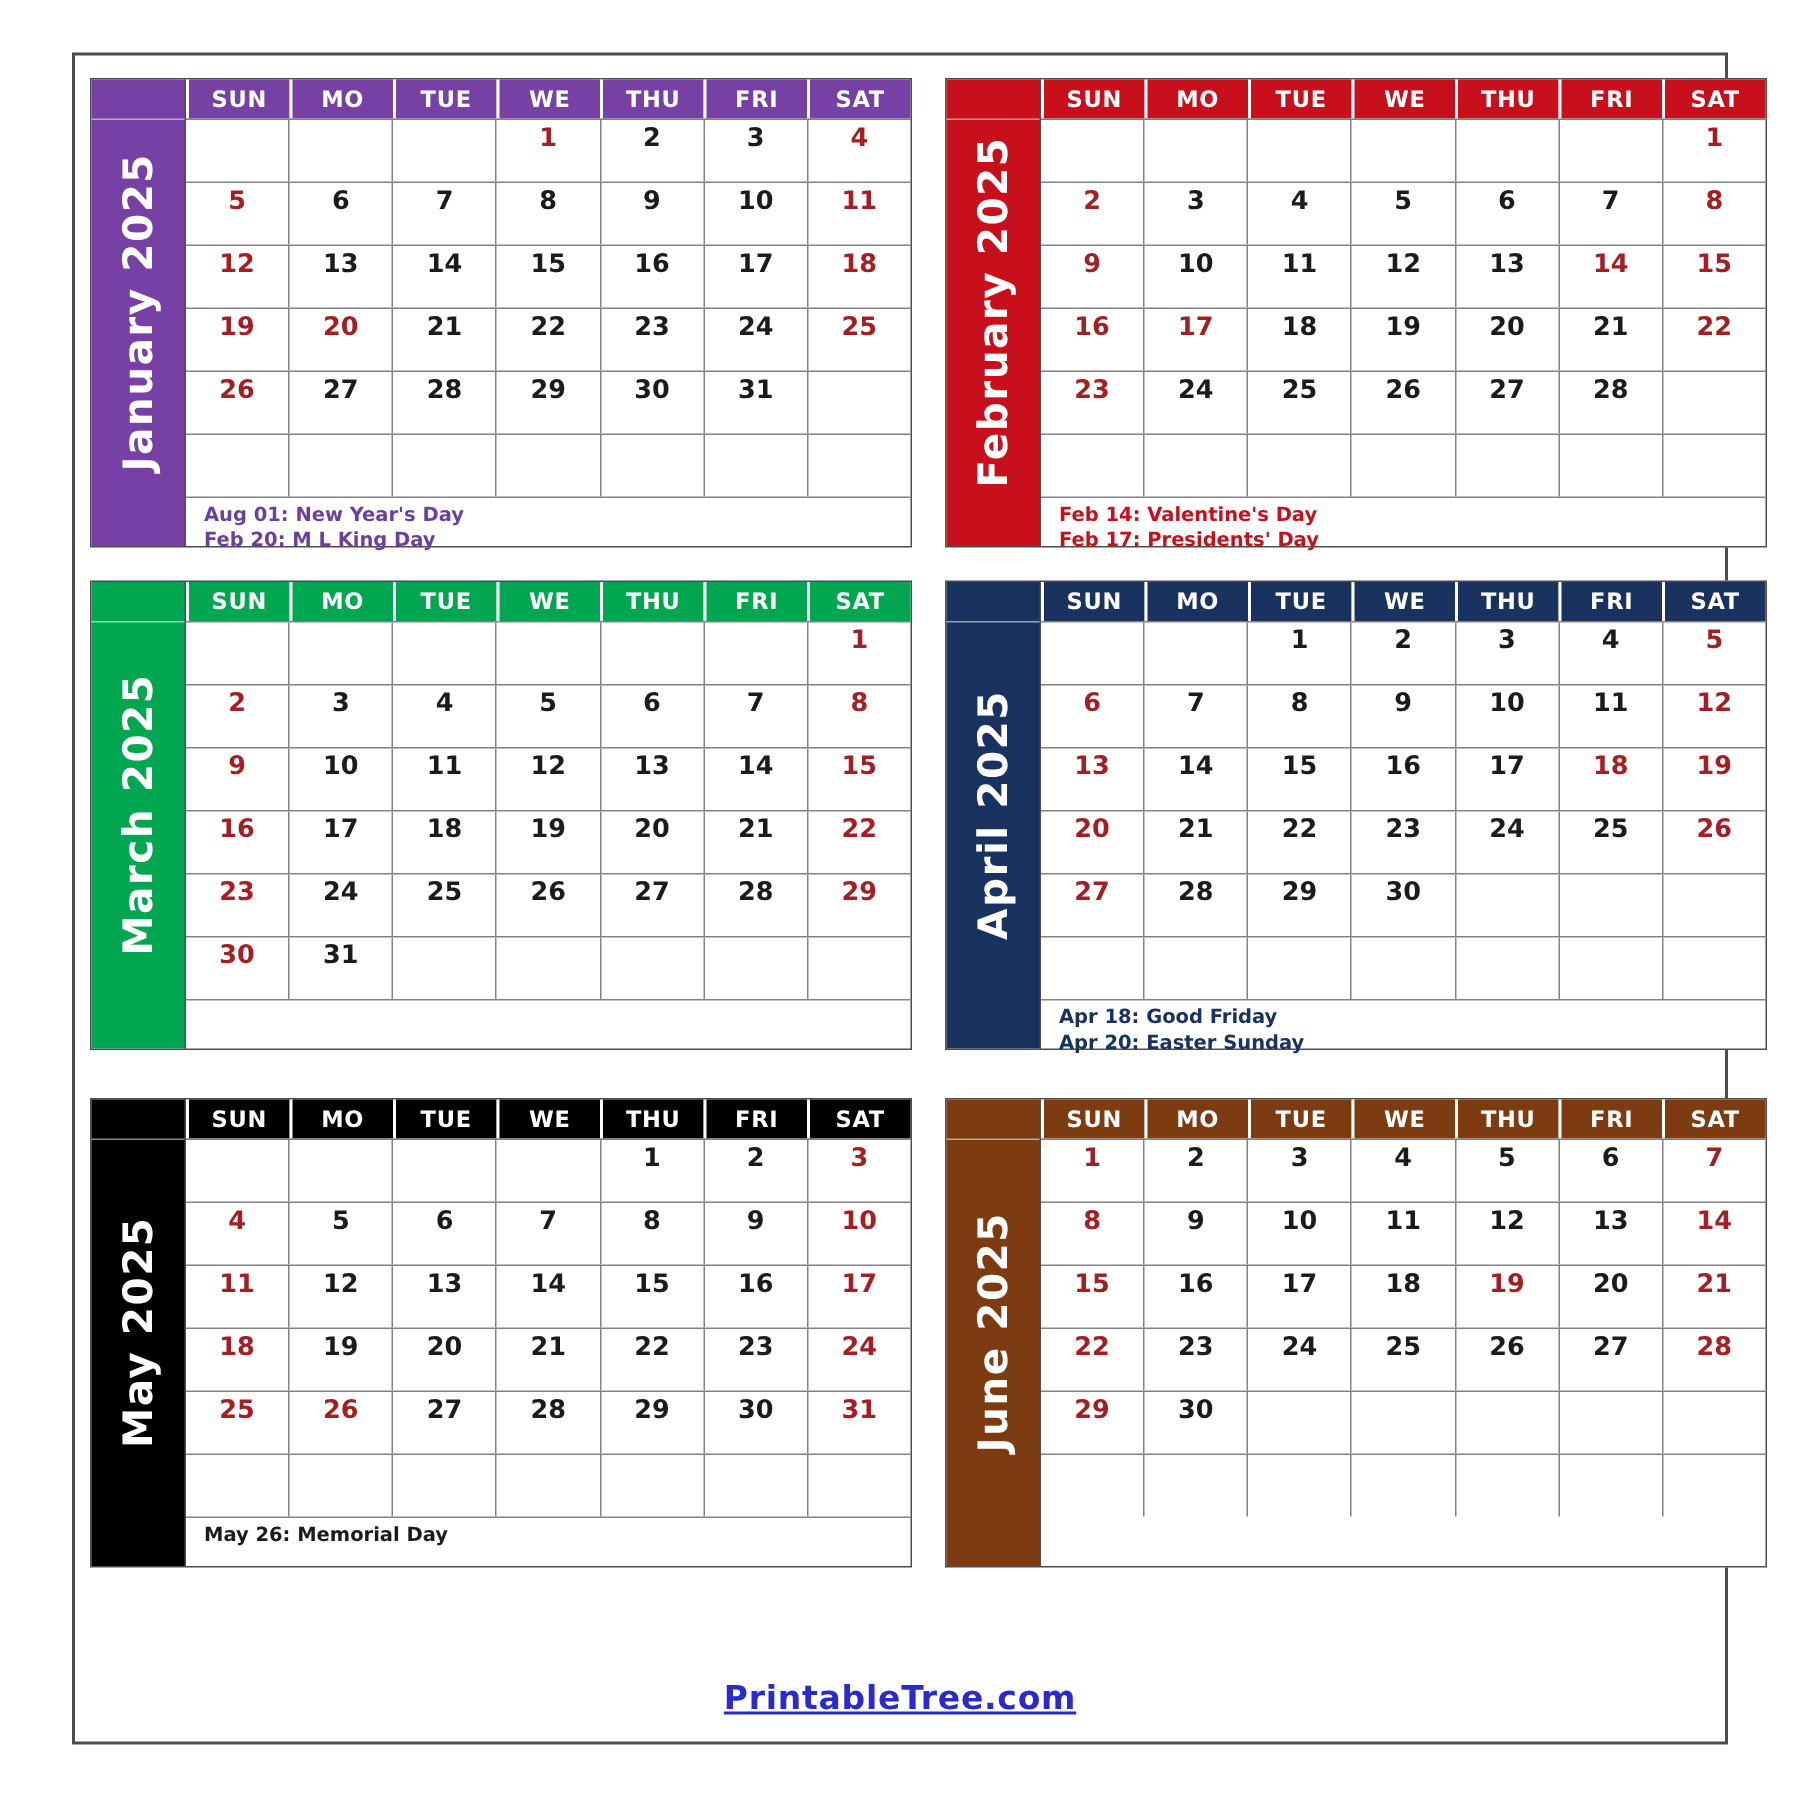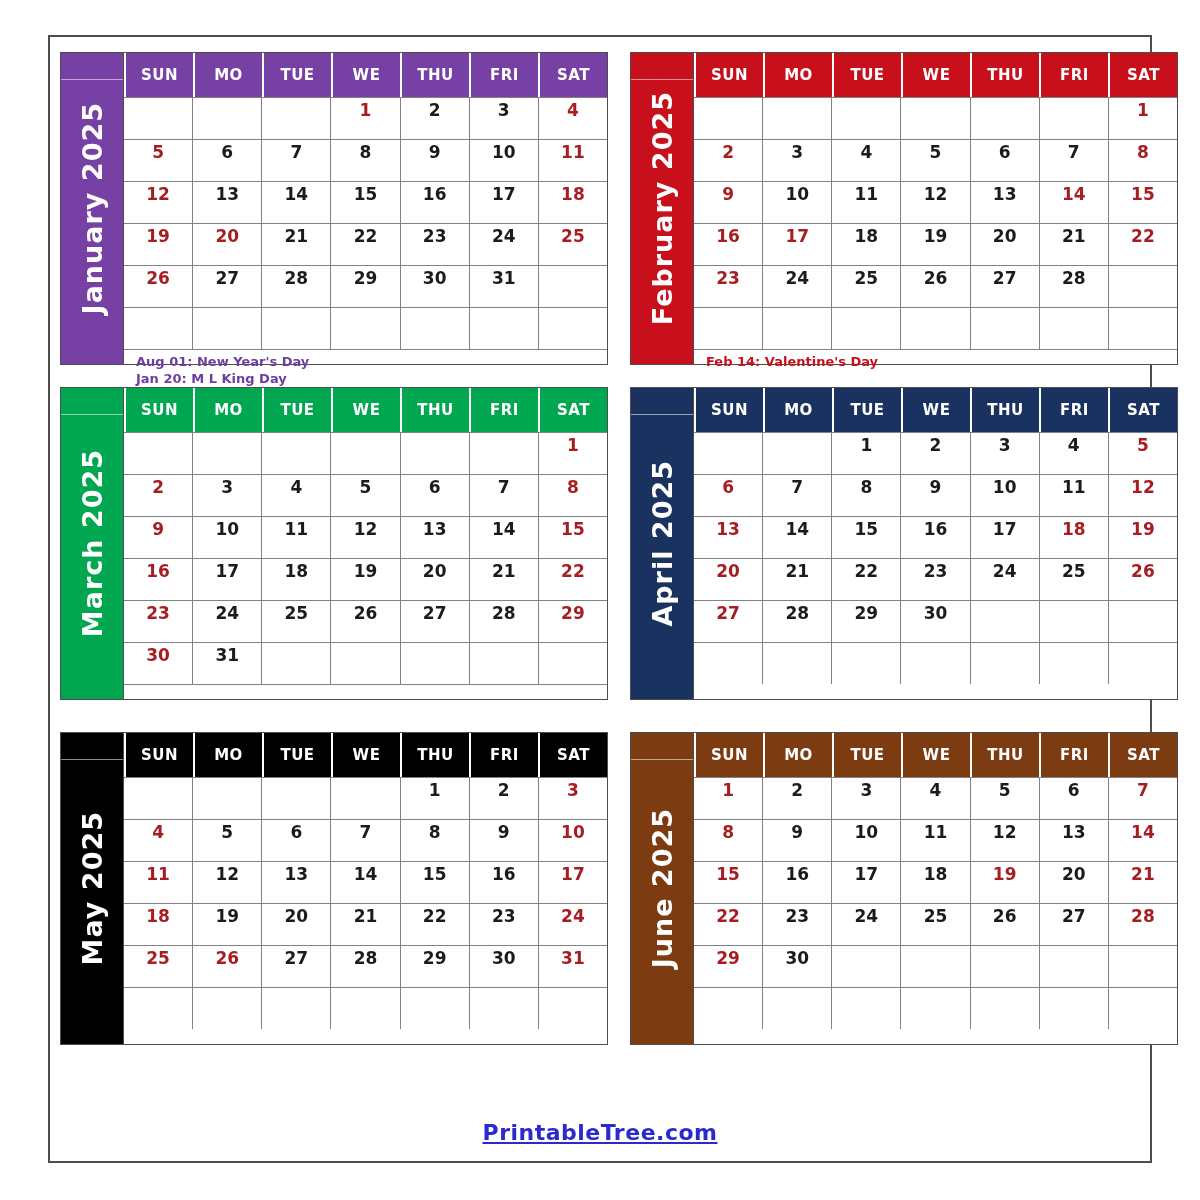--- a/index.html
+++ b/index.html
@@ -31,21 +31,21 @@
   .band::after{
     content:"";position:absolute;top:26px;left:0;right:0;height:1px;
     background:rgba(255,255,255,0.55);
   }
   .month-label{
     writing-mode:vertical-rl;transform:rotate(180deg);
     color:#ffffff;font-weight:bold;font-size:27px;letter-spacing:1px;
     white-space:nowrap;
   }
   .grid{position:absolute;left:63px;top:0;right:0;bottom:0;display:flex;flex-direction:column;}
-  .dow{display:flex;height:44px;flex:none;}
+  .dow{display:flex;height:26px;flex:none;}
   .dow-cell{
     flex:1;display:flex;align-items:center;justify-content:center;
     color:#ffffff;font-weight:bold;font-size:15px;letter-spacing:0.5px;
     border-left:2px solid #ffffff;box-sizing:border-box;
   }
   .wrow{display:flex;height:41px;flex:none;border-top:1px solid #828282;}
   .cell{
     flex:1;text-align:center;padding-top:2px;box-sizing:border-box;
     font-weight:bold;font-size:17px;color:#1b1b1b;line-height:1.25;
   }
@@ -133,21 +133,21 @@
           <div class="cell"></div>
           <div class="cell"></div>
           <div class="cell"></div>
           <div class="cell"></div>
           <div class="cell"></div>
           <div class="cell"></div>
           <div class="cell"></div>
         </div>
         <div class="notes" style="color: rgb(107, 63, 160);">
           <div class="note-line">Aug 01: New Year's Day</div>
-          <div class="note-line">Jan 20: M L King Day</div>
+          <div class="note-line">Feb 20: M L King Day</div>
         </div>
       </div>
     </div>
     <div class="cal">
       <div class="band" style="background: rgb(200, 16, 28);">
         <span class="month-label">February 2025</span>
       </div>
       <div class="grid">
         <div class="dow">
           <div class="dow-cell" style="background: rgb(200, 16, 28);">SUN</div>
@@ -207,20 +207,21 @@
           <div class="cell"></div>
           <div class="cell"></div>
           <div class="cell"></div>
           <div class="cell"></div>
           <div class="cell"></div>
           <div class="cell"></div>
           <div class="cell"></div>
         </div>
         <div class="notes" style="color: rgb(200, 16, 28);">
           <div class="note-line">Feb 14: Valentine's Day</div>
+          <div class="note-line">Feb 17: Presidents' Day</div>
         </div>
       </div>
     </div>
     <div class="cal">
       <div class="band" style="background: rgb(0, 167, 80);">
         <span class="month-label">March 2025</span>
       </div>
       <div class="grid">
         <div class="dow">
           <div class="dow-cell" style="background: rgb(0, 167, 80);">SUN</div>
@@ -349,20 +350,24 @@
         </div>
         <div class="wrow">
           <div class="cell"></div>
           <div class="cell"></div>
           <div class="cell"></div>
           <div class="cell"></div>
           <div class="cell"></div>
           <div class="cell"></div>
           <div class="cell"></div>
         </div>
+        <div class="notes" style="color: rgb(26, 50, 96);">
+          <div class="note-line">Apr 18: Good Friday</div>
+          <div class="note-line">Apr 20: Easter Sunday</div>
+        </div>
       </div>
     </div>
     <div class="cal">
       <div class="band" style="background: rgb(0, 0, 0);">
         <span class="month-label">May 2025</span>
       </div>
       <div class="grid">
         <div class="dow">
           <div class="dow-cell" style="background: rgb(0, 0, 0);">SUN</div>
           <div class="dow-cell" style="background: rgb(0, 0, 0);">MO</div>
@@ -419,20 +424,23 @@
         </div>
         <div class="wrow">
           <div class="cell"></div>
           <div class="cell"></div>
           <div class="cell"></div>
           <div class="cell"></div>
           <div class="cell"></div>
           <div class="cell"></div>
           <div class="cell"></div>
         </div>
+        <div class="notes" style="color: rgb(27, 27, 27);">
+          <div class="note-line">May 26: Memorial Day</div>
+        </div>
       </div>
     </div>
     <div class="cal">
       <div class="band" style="background: rgb(125, 59, 17);">
         <span class="month-label">June 2025</span>
       </div>
       <div class="grid">
         <div class="dow">
           <div class="dow-cell" style="background: rgb(125, 59, 17);">SUN</div>
           <div class="dow-cell" style="background: rgb(125, 59, 17);">MO</div>

